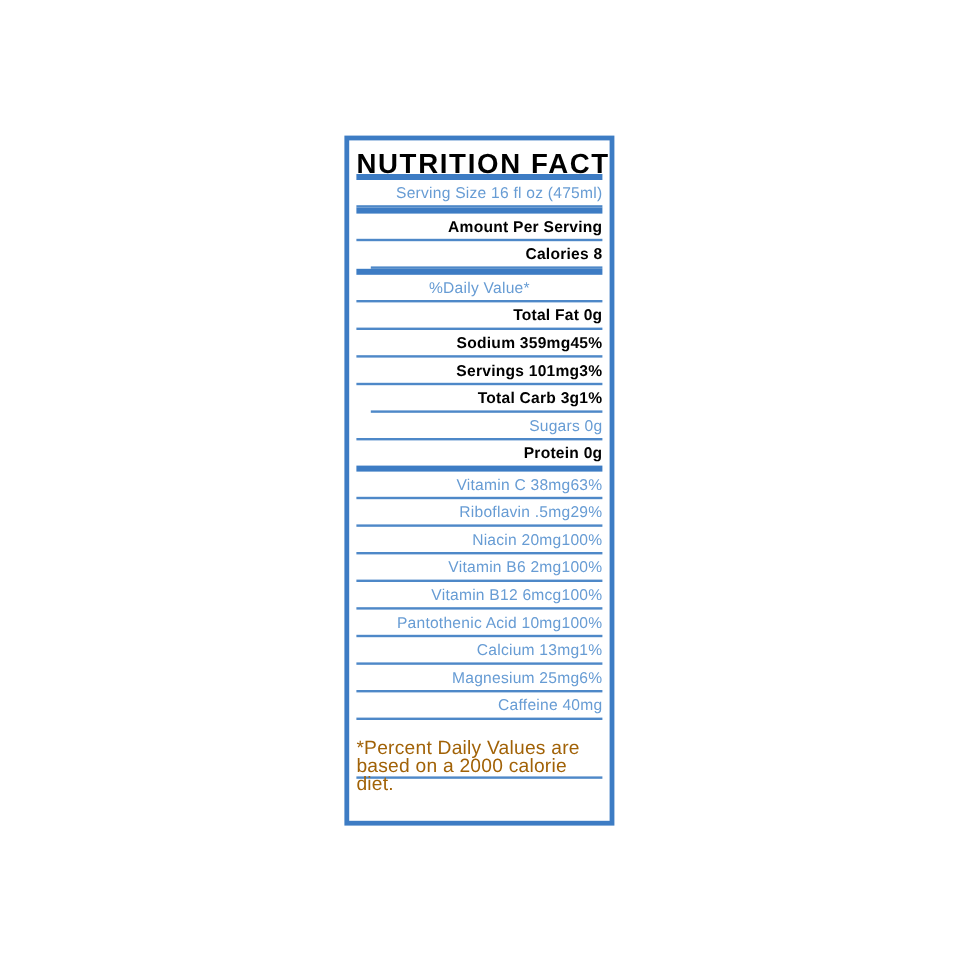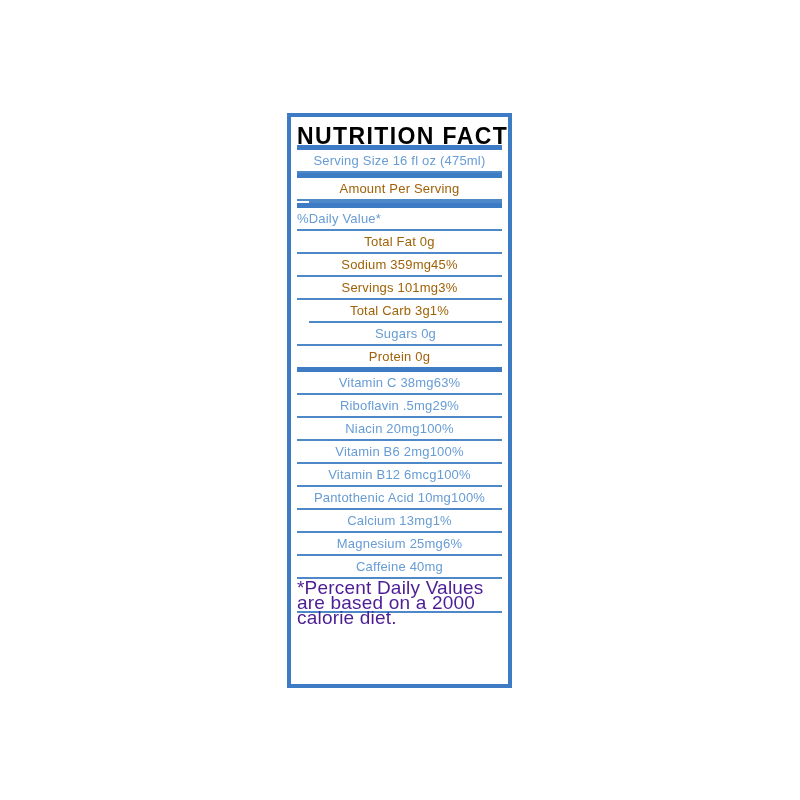--- a/index.html
+++ b/index.html
@@ -43,37 +43,37 @@
   }
   .hr {
     height: 2px;
     background: #4e88c8;
   }
   .hr.ind { margin-left: 12px; }
   .row {
     height: 21px;
     display: flex;
     align-items: center;
-    justify-content: center;
+    justify-content: flex-end;
     font-size: 13px;
     letter-spacing: 0.2px;
     white-space: nowrap;
   }
-  .row.bold { color: #a16207; font-weight: normal; }
+  .row.bold { color: #000000; font-weight: bold; }
   .row.light { color: #679cd4; font-weight: normal; }
   .row.indent { padding-left: 12px; }
-  .row.dv { justify-content: flex-start; }
+  .row.dv { justify-content: center; }
   .pct { text-align: right; }
   .footnote {
-    padding-top: 1px;
+    padding-top: 16px;
     height: 31px;
-    font-size: 19px;
+    font-size: 16px;
     line-height: 15px;
     letter-spacing: 0.2px;
-    color: #4c1d95;
+    color: #a16207;
   }
 </style>
 </head>
 <body>
 
 <div class="canvas">
   <div class="panel">
 
     <div class="title">NUTRITION FACTS</div>
     <div class="bar"></div>
@@ -81,20 +81,23 @@
     <div class="row light">
       <span>Serving Size 16 fl oz (475ml)</span>
     </div>
     <div class="hr"></div>
     <div class="bar"></div>
 
     <div class="row bold">
       <span>Amount Per Serving</span>
     </div>
     <div class="hr"></div>
+    <div class="row bold">
+      <span>Calories 8</span>
+    </div>
     <div class="hr ind"></div>
     <div class="bar"></div>
 
     <div class="row light dv">
       <span>%Daily Value*</span>
     </div>
     <div class="hr"></div>
 
     <div class="row bold">
       <span class="nm">Total Fat 0g</span>

